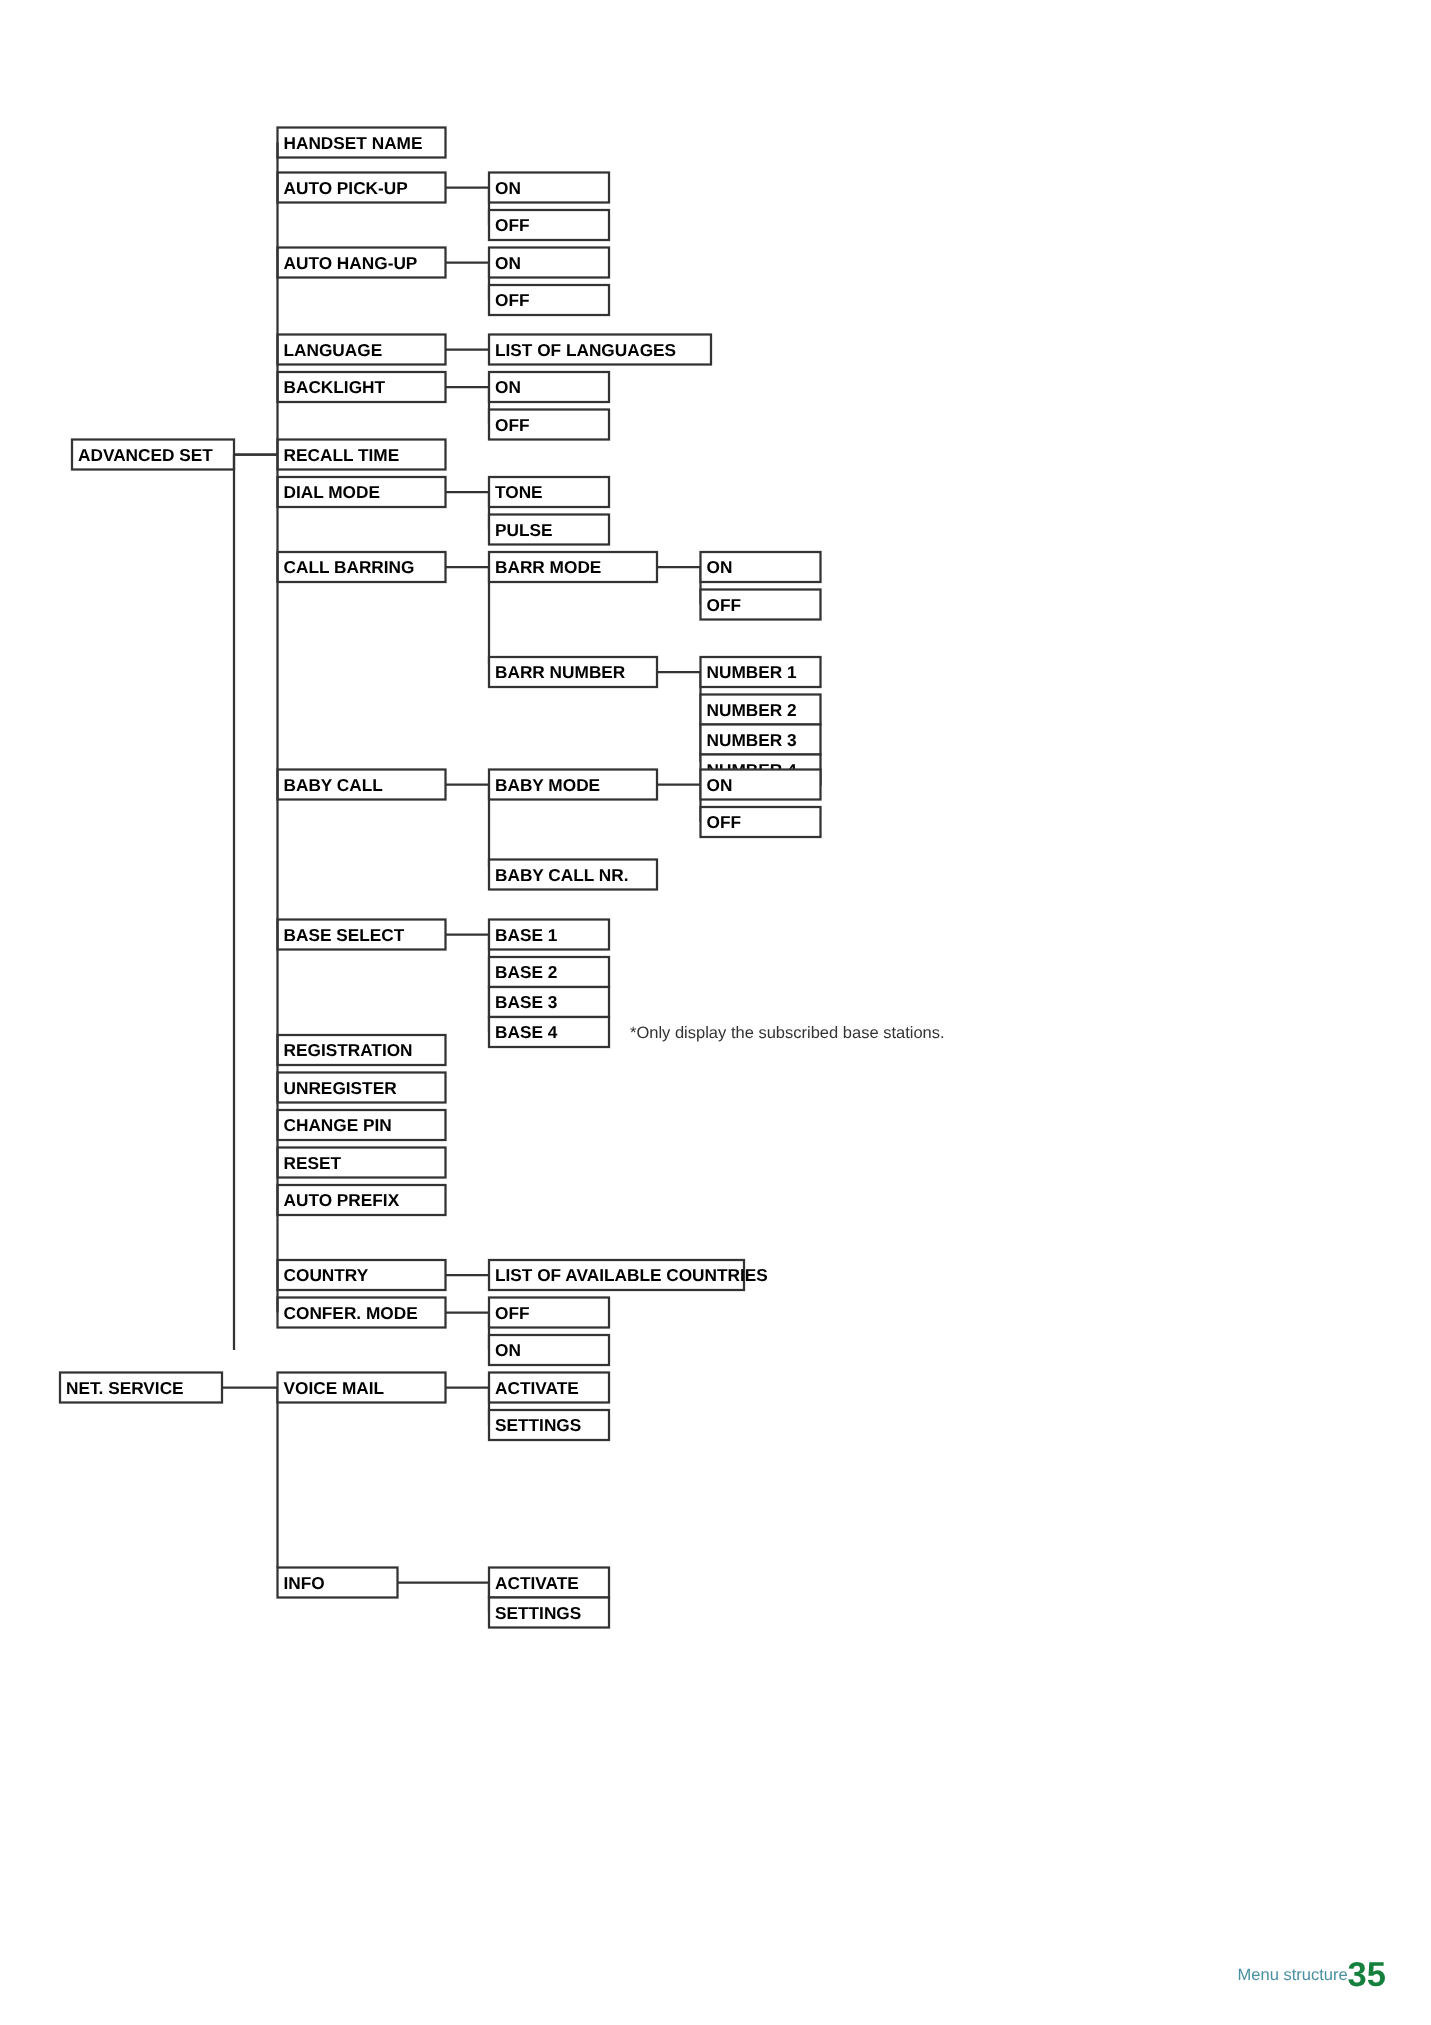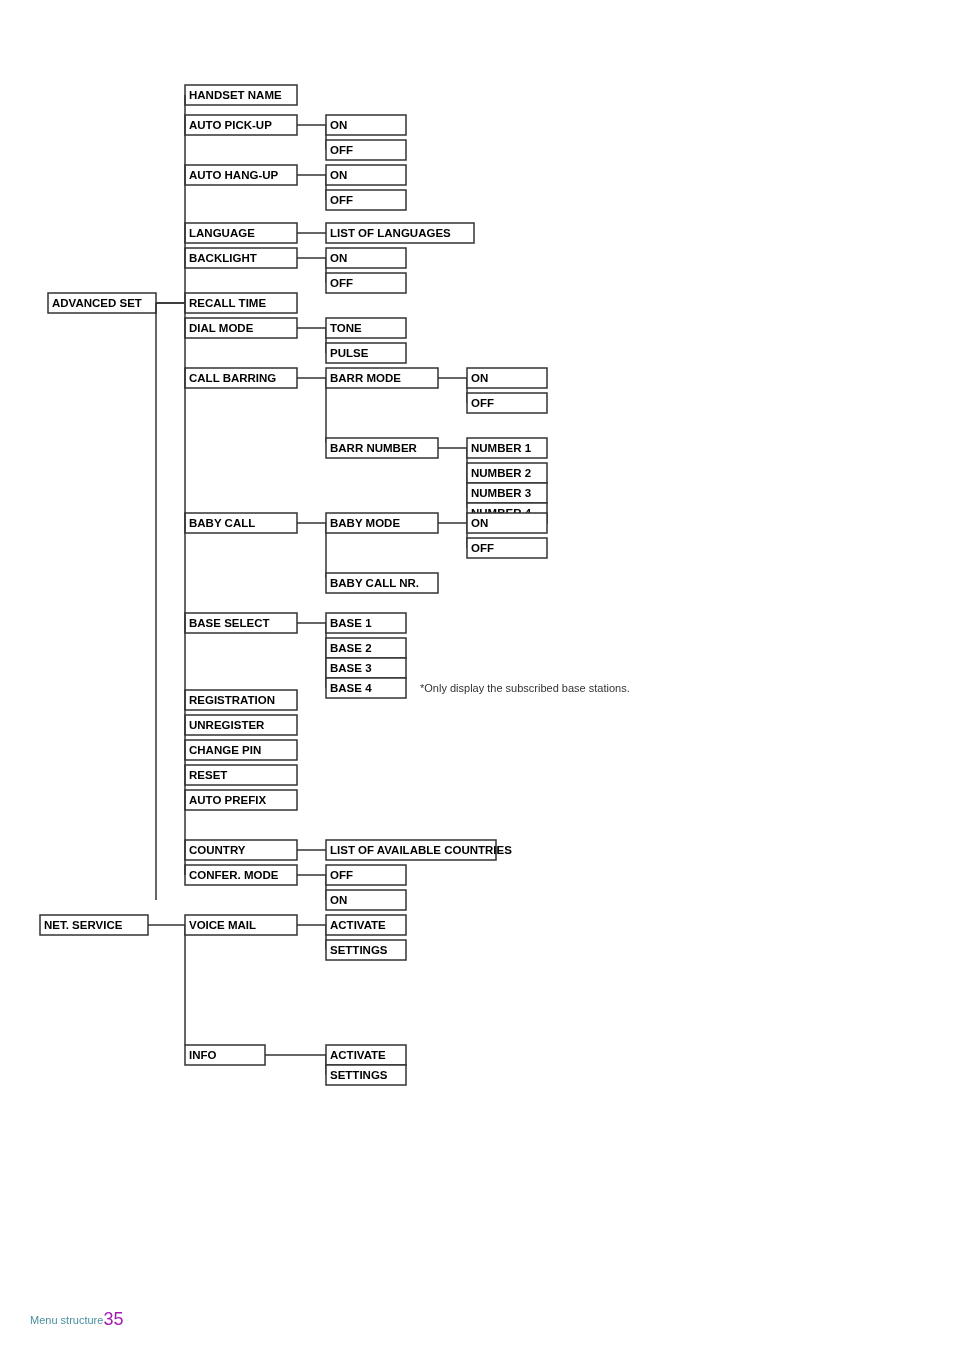--- a/index.html
+++ b/index.html
@@ -18,33 +18,33 @@
       padding: 30px 20px;
       position: relative;
     }
 
     .footer {
       position: absolute;
       bottom: 20px;
       left: 30px;
       right: 30px;
       display: flex;
-      justify-content: flex-start;
+      justify-content: flex-end;
       align-items: center;
     }
 
     .footer-left {
       color: #4a90a0;
       font-size: 11px;
     }
 
     .footer-right {
-      font-size: 18px;
-      font-weight: normal;
-      color: #a21caf;
+      font-size: 23px;
+      font-weight: bold;
+      color: #15803d;
     }
   </style>
 </head>
 <body>
 
 <div class="page-container">
 
   
   <svg width="920" height="1250" viewBox="0 0 920 1250" style="margin-top:15px; margin-left:10px;">
 

